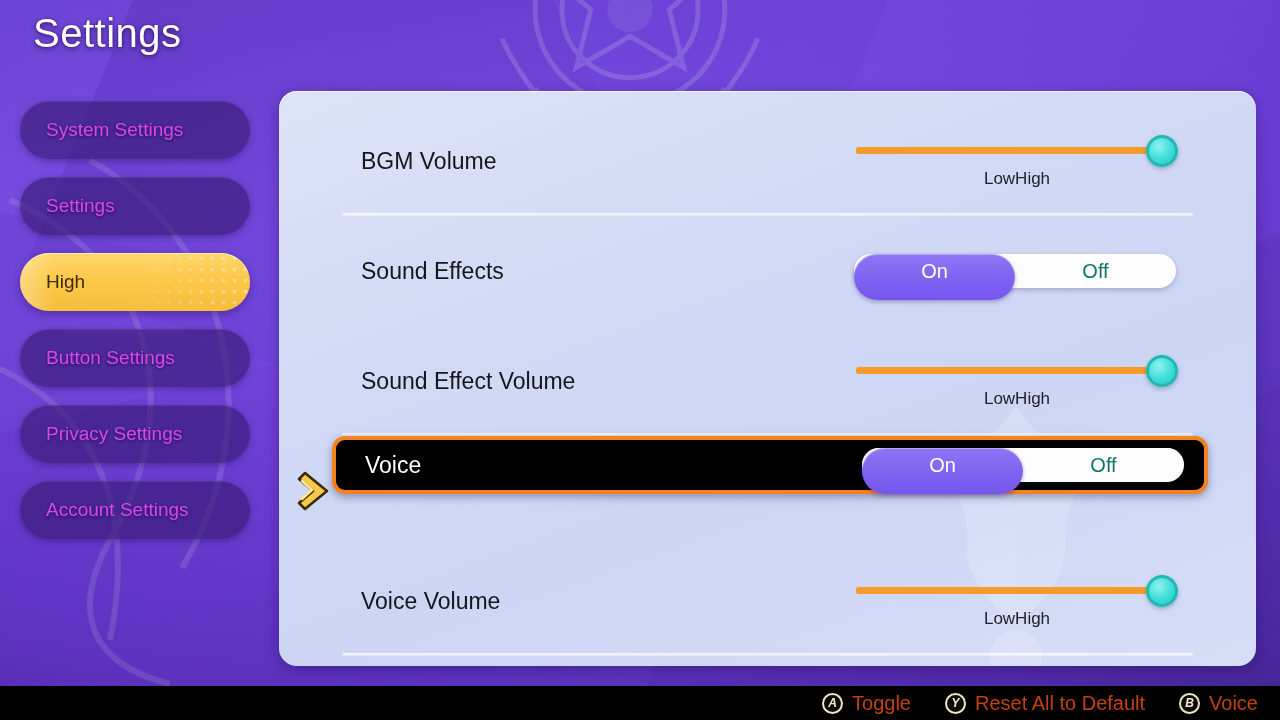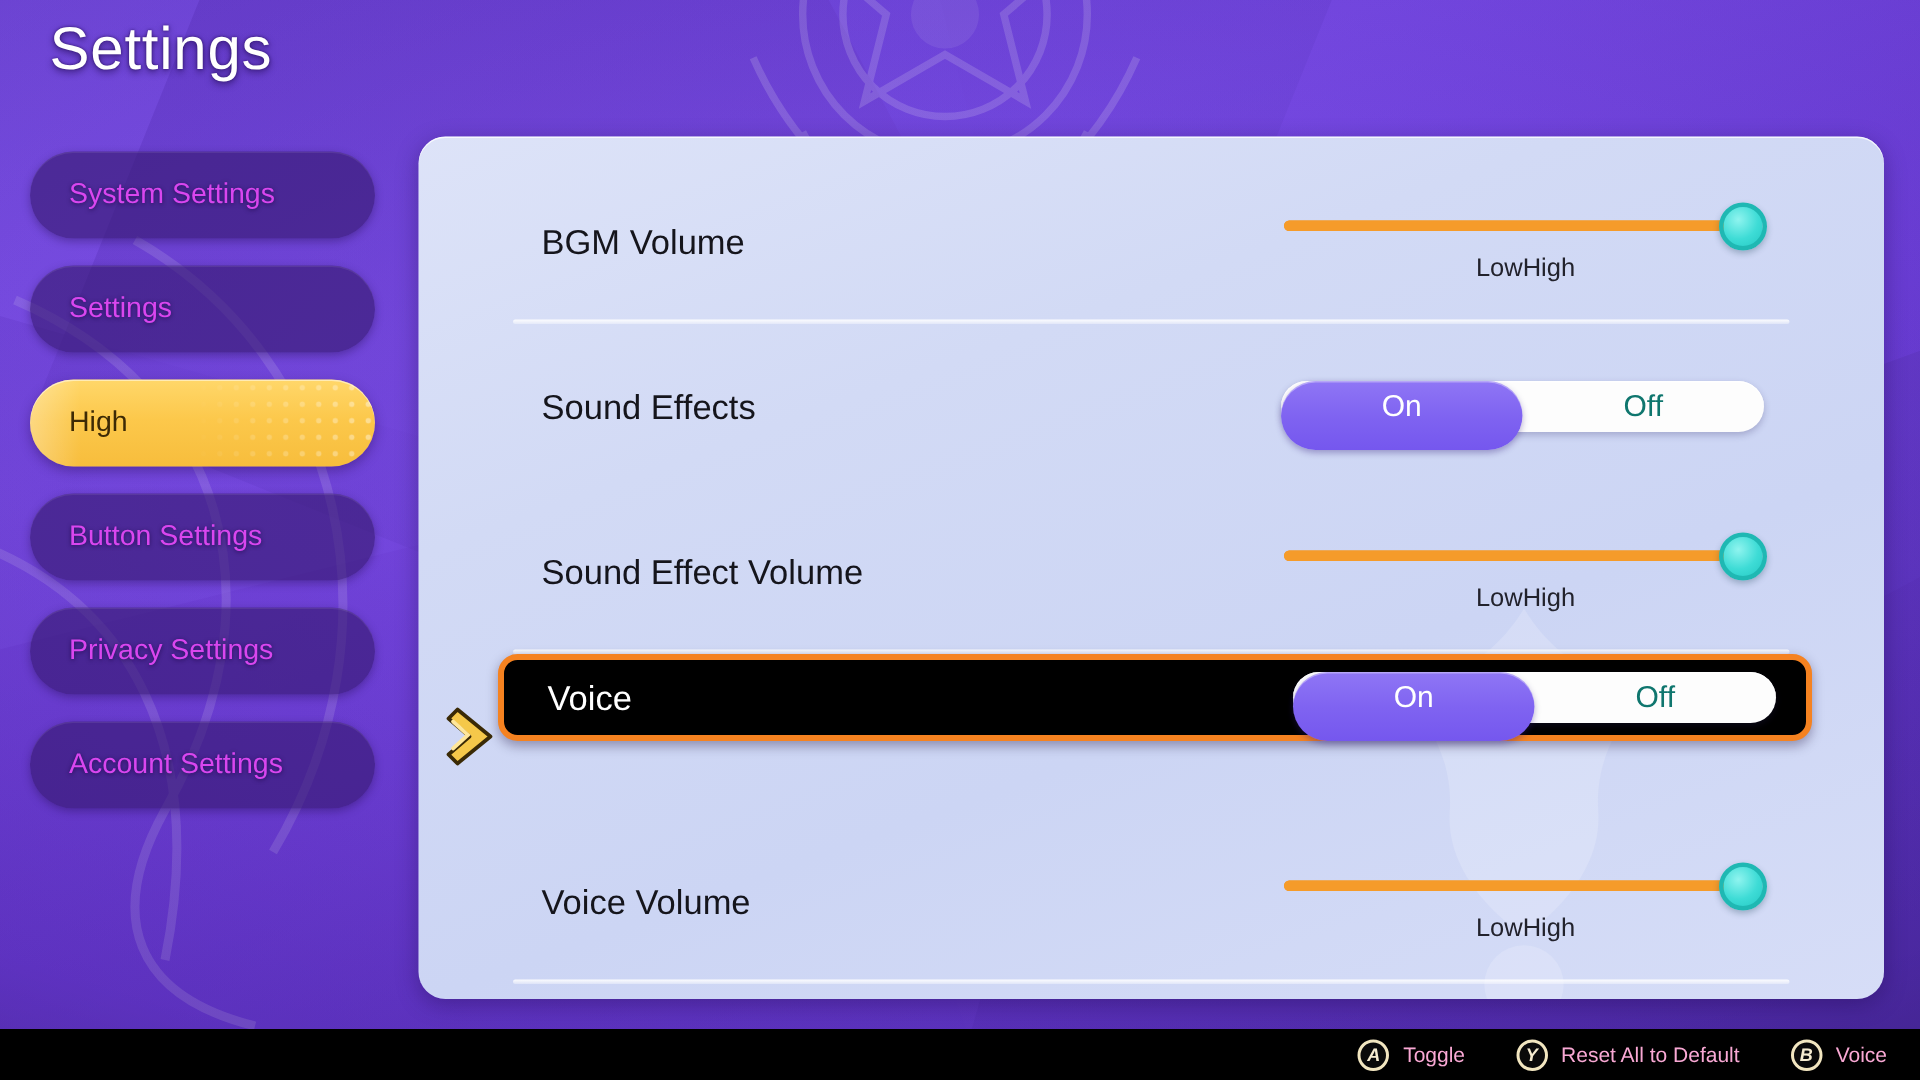--- a/index.html
+++ b/index.html
@@ -346,22 +346,22 @@
     align-items: center;
     justify-content: center;
     font-size: 12px;
     font-style: italic;
     font-weight: bold;
     color: #f6ecd0;
     margin-right: 9px;
     background: #0a0a0a;
   }
   .hint-label {
-    font-size: 14px;
-    color: #f9a8d4;
+    font-size: 20px;
+    color: #c2410c;
   }
 </style>
 </head>
 <body>
 
 <div id="screen">
 
   <div class="bg-base"></div>
   <div class="bg-shape s1"></div>
   <div class="bg-shape s2"></div>

